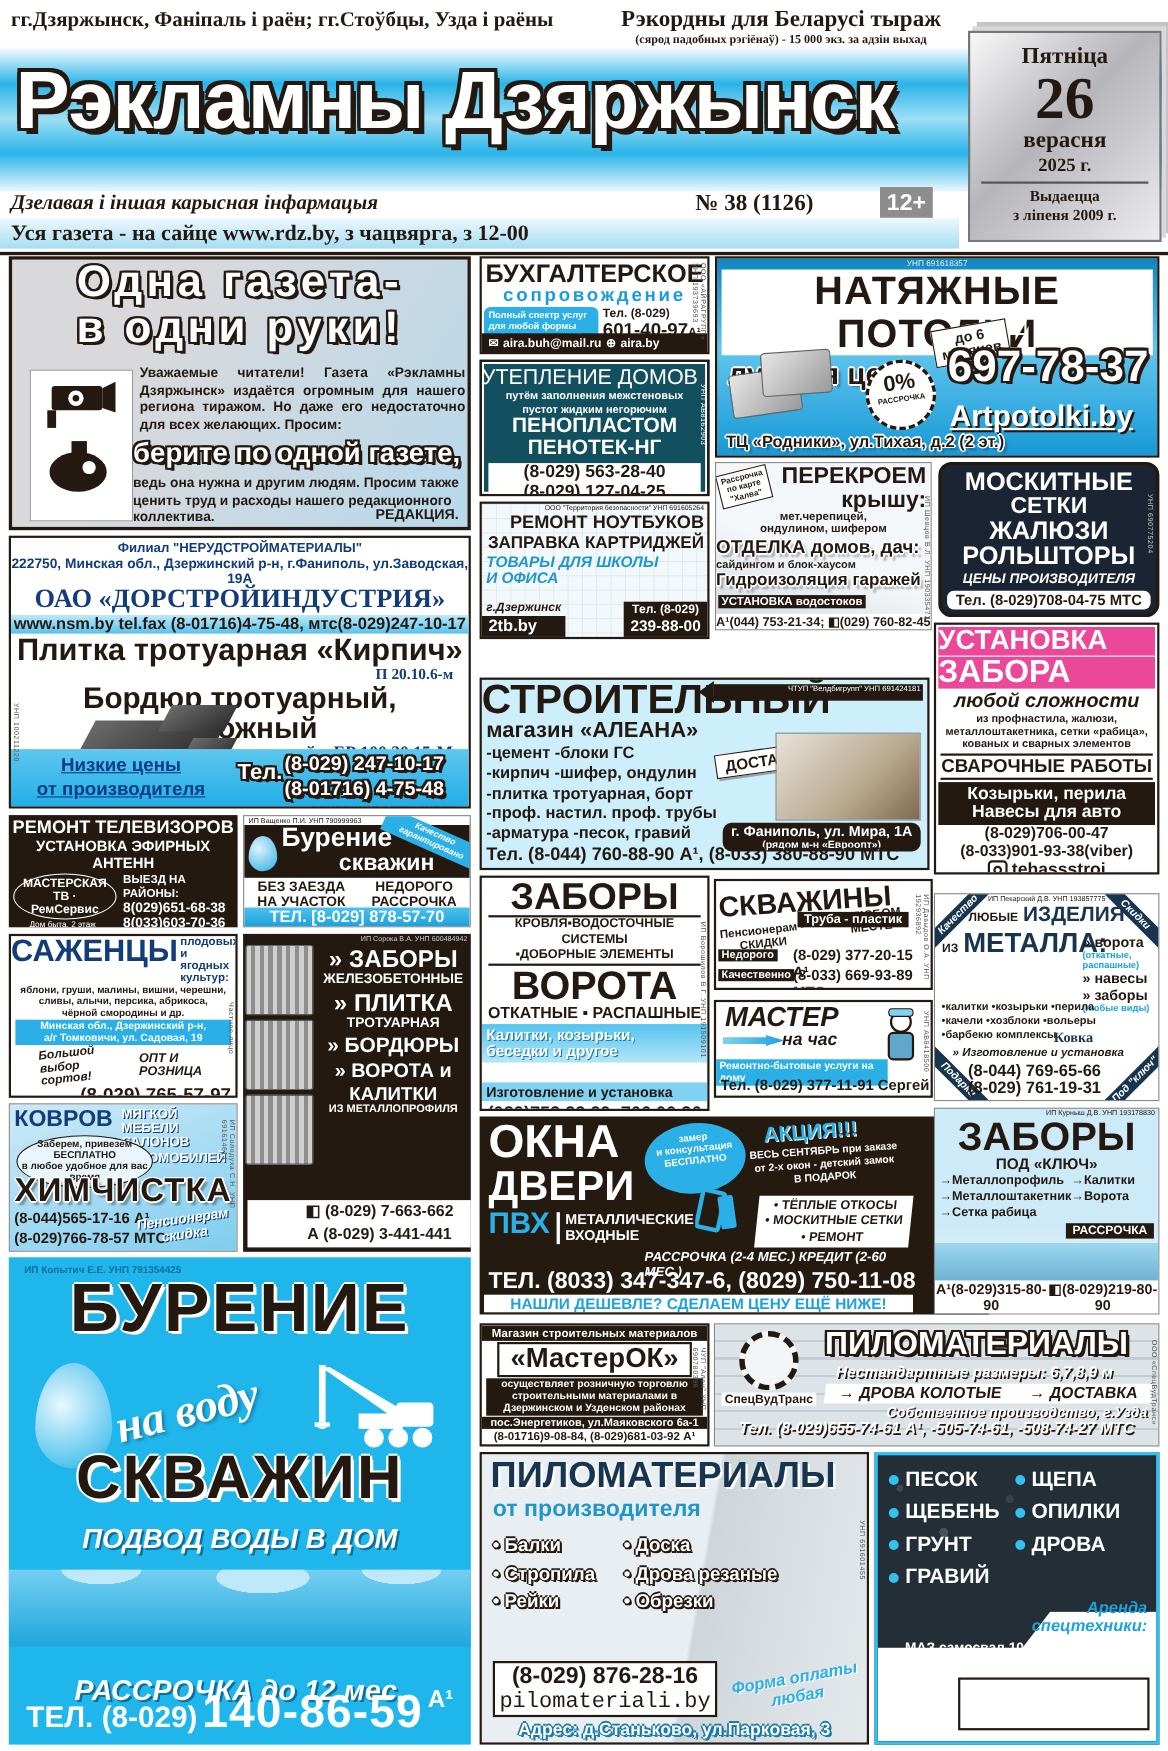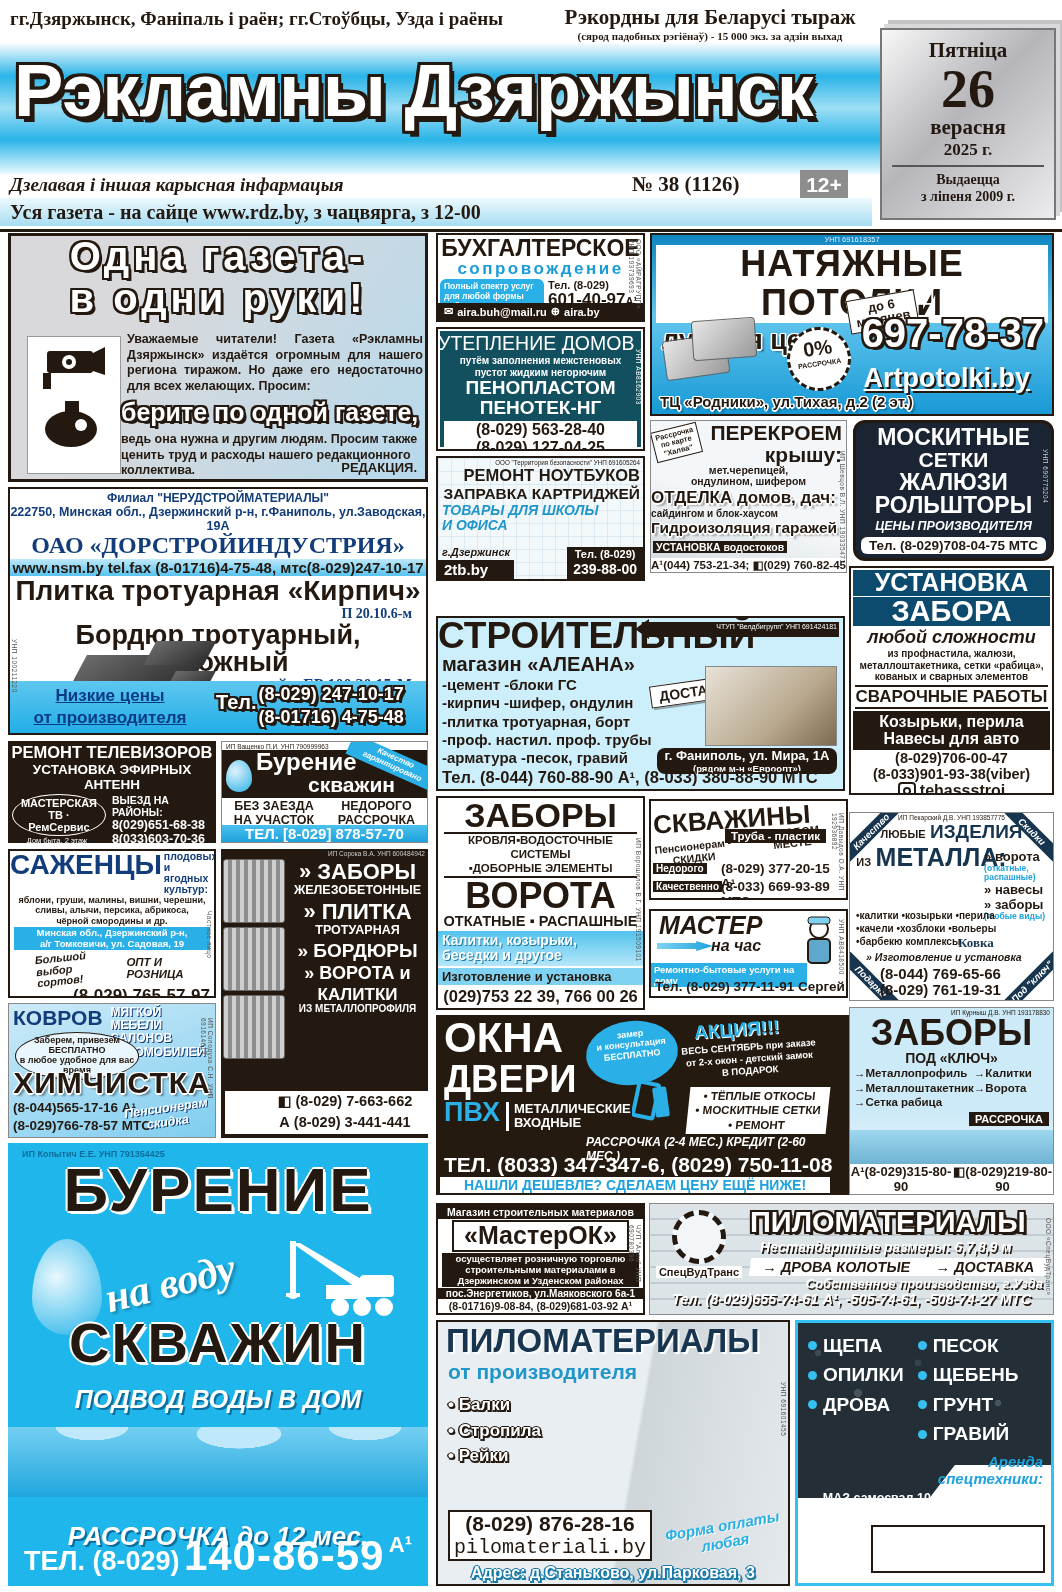--- a/index.html
+++ b/index.html
@@ -112,21 +112,21 @@
   #dorstroy .p2{font-size:27px;font-weight:900;line-height:1;text-align:center;}
   #dorstroy .s{font-size:16px;font-weight:700;color:#123d7a;text-align:right;padding-right:14px;font-family:"Liberation Serif",serif;line-height:1.15;}
   #dorstroy .gos{font-size:12.5px;font-style:italic;font-weight:900;text-align:right;padding-right:14px;line-height:1.1;}
   #dorstroy .bot{position:absolute;left:0;bottom:0;width:100%;height:52px;background:linear-gradient(180deg,#5ec7ef,#22aee7);display:flex;}
   #dorstroy .low{width:200px;color:#0b3a86;font-size:17px;font-weight:900;text-align:center;text-decoration:underline;line-height:1.3;margin-top:4px;}
   #dorstroy .tl{font-size:20px;font-weight:900;margin:10px 2px 0 6px;}
   #dorstroy .tels{font-size:18px;font-weight:900;line-height:1.25;margin-top:2px;}
   #dorstroy .blocks{position:absolute;left:70px;top:152px;width:150px;height:60px;}
   #dorstroy .bk{position:absolute;background:linear-gradient(135deg,#6b6b6b,#2e2e2e);transform:skewX(-28deg);}
   #zaborin{left:849px;top:566px;width:205px;height:229px;border:2px solid #241910;background:#fff;}
-  #zaborin .bar{background:#0c4a6e;color:#fff;font-weight:900;text-align:center;line-height:1.02;}
+  #zaborin .bar{background:#ec4899;color:#fff;font-weight:900;line-height:1.02;}
   #zaborin .t3{font-size:18px;font-weight:900;font-style:italic;text-align:center;}
   #zaborin .sub{font-size:10px;font-weight:900;text-align:center;line-height:1.15;}
   #zaborin .t4{font-size:17px;font-weight:900;text-align:center;border-top:2px solid #241910;border-bottom:2px solid #241910;margin:2px 4px;}
   #zaborin .t5{background:#241910;color:#fff;font-size:16px;font-weight:900;text-align:center;line-height:1.1;padding:2px 0;margin:0 2px;}
   #zaborin .tel{font-size:14.5px;font-weight:900;text-align:center;}
   #zaborin .ig{display:flex;justify-content:center;align-items:center;gap:4px;font-size:16px;font-weight:900;}
   #aleana{left:436px;top:616px;width:409px;height:175px;border:2px solid #241910;background:#cdeefb;}
   #aleana .arrow{position:absolute;right:4px;top:4px;width:190px;height:15px;background:#241910;}
   #aleana .arrow:before{content:"";position:absolute;left:-14px;top:-3px;border-right:14px solid #241910;
        border-top:10px solid transparent;border-bottom:10px solid transparent;}
@@ -193,21 +193,21 @@
   #himch .tel{position:absolute;left:4px;font-size:13.5px;font-weight:900;}
   #himch .pens{position:absolute;right:6px;bottom:8px;font-size:12.5px;font-style:italic;font-weight:900;color:#fff;
        transform:rotate(-8deg);text-shadow:1px 1px 0 #123d7a;text-align:center;line-height:1.1;}
   #zvor{left:436px;top:796px;width:209px;height:214px;border:2px solid #241910;background:#fff;}
   #zvor .t1{font-size:34px;font-weight:900;text-align:center;line-height:1;border-bottom:2px solid #241910;margin:0 6px;}
   #zvor .s1{font-size:11.5px;font-weight:900;text-align:center;line-height:1.2;border-bottom:2px solid #241910;margin:0 6px;padding-bottom:1px;}
   #zvor .t2{font-size:36px;font-weight:900;text-align:center;line-height:1;}
   #zvor .s3{font-size:14.5px;font-weight:900;text-align:center;line-height:1;}
   #zvor .bx{background:linear-gradient(180deg,#53c3ee,#b5e6f8);color:#fff;font-size:14px;font-weight:900;
        text-shadow:1px 1px 0 #1a7aa8;padding:2px 4px;line-height:1.1;margin-top:2px;}
-  #zvor .bx2{background:#7fd2f1;color:#241910;font-size:13px;font-weight:900;padding:1px 4px;margin-top:2px;}
+  #zvor .bx2{background:#7fd2f1;color:#241910;font-size:13px;font-weight:900;padding:1px 4px;margin-top:18px;}
   #zvor .tel{font-size:16.5px;font-weight:900;text-align:center;margin-top:2px;}
   #skv{left:649px;top:799px;width:199px;height:101px;border:2px solid #241910;background:#fff;}
   #skv .t{font-size:26px;font-weight:900;transform:rotate(-4deg);margin:4px 0 0 2px;line-height:1;}
   #skv .sub{position:absolute;right:26px;top:26px;font-size:11px;font-weight:900;transform:rotate(-6deg);text-align:center;line-height:1;}
   #skv .pens{position:absolute;left:4px;top:40px;font-size:10.5px;font-weight:700;transform:rotate(-6deg);text-align:center;line-height:1.1;}
   #skv .truba{position:absolute;left:74px;top:28px;background:#241910;color:#fff;font-size:11.5px;font-weight:900;padding:1px 6px;}
   #skv .n{position:absolute;left:2px;background:#241910;color:#fff;font-size:10px;font-weight:900;padding:0 3px;}
   #skv .tel{position:absolute;left:70px;font-size:13.5px;font-weight:900;}
   #mchas{left:649px;top:909px;width:199px;height:89px;border:2px solid #241910;background:#fff;}
   #mchas .t1{font-size:25px;font-weight:900;font-style:italic;margin:2px 0 0 8px;line-height:1;}
@@ -805,65 +805,68 @@
     <div class="vunp" style="right:1px;top:14px">ООО «СпецВудТранс»</div>
   </div>
 
   <div id="pil" class="ad">
     <div class="t">ПИЛОМАТЕРИАЛЫ</div>
     <div class="sub">от производителя</div>
     <div class="cols">
       <div class="li pre">• Балки
 • Стропила
 • Рейки</div>
+      <div class="li pre">• Доска
+• Дрова резаные
+• Обрезки</div>
     </div>
     <div class="box">
       <div class="tel">(8-029) 876-28-16</div>
       <div class="site">pilomateriali.by</div>
     </div>
     <div class="pay pre">Форма оплаты
 любая</div>
     <div class="addr">Адрес: д.Станьково, ул.Парковая, 3</div>
     <div class="vunp" style="right:1px;top:60px">УНП 691601455</div>
   </div>
 
   <div id="pes" class="ad">
     <div class="cols">
-      <div>
-        <div class="it">
-            <span class="dot"></span>
-            <span>ЩЕПА</span>
-          </div>
-        <div class="it">
-            <span class="dot"></span>
-            <span>ОПИЛКИ</span>
-          </div>
-        <div class="it">
-            <span class="dot"></span>
-            <span>ДРОВА</span>
-          </div>
-      </div>
       <div>
         <div class="it">
             <span class="dot"></span>
             <span>ПЕСОК</span>
           </div>
         <div class="it">
             <span class="dot"></span>
             <span>ЩЕБЕНЬ</span>
           </div>
         <div class="it">
             <span class="dot"></span>
             <span>ГРУНТ</span>
           </div>
         <div class="it">
             <span class="dot"></span>
             <span>ГРАВИЙ</span>
           </div>
       </div>
+      <div>
+        <div class="it">
+            <span class="dot"></span>
+            <span>ЩЕПА</span>
+          </div>
+        <div class="it">
+            <span class="dot"></span>
+            <span>ОПИЛКИ</span>
+          </div>
+        <div class="it">
+            <span class="dot"></span>
+            <span>ДРОВА</span>
+          </div>
+      </div>
     </div>
     <div class="panel"></div>
     <div class="ar pre">Аренда
 спецтехники:</div>
     <div class="maz pre">МАЗ самосвал 10,20 тонн, лесовоз,
 манипулятор, погрузчик-Амкодор</div>
     <div class="vy pre">Вывоз
 мусора</div>
     <div class="tbox">
       <div class="tel">(8-033) 9-148-148</div>

